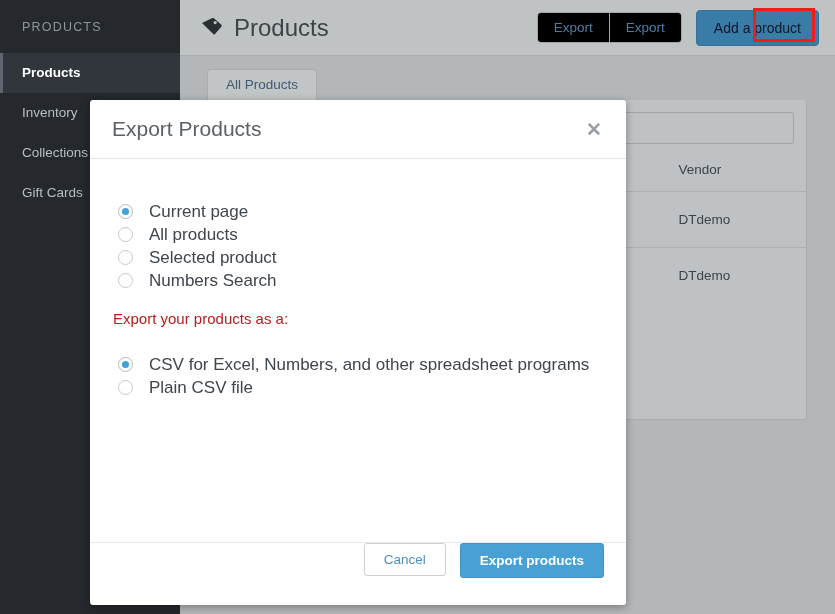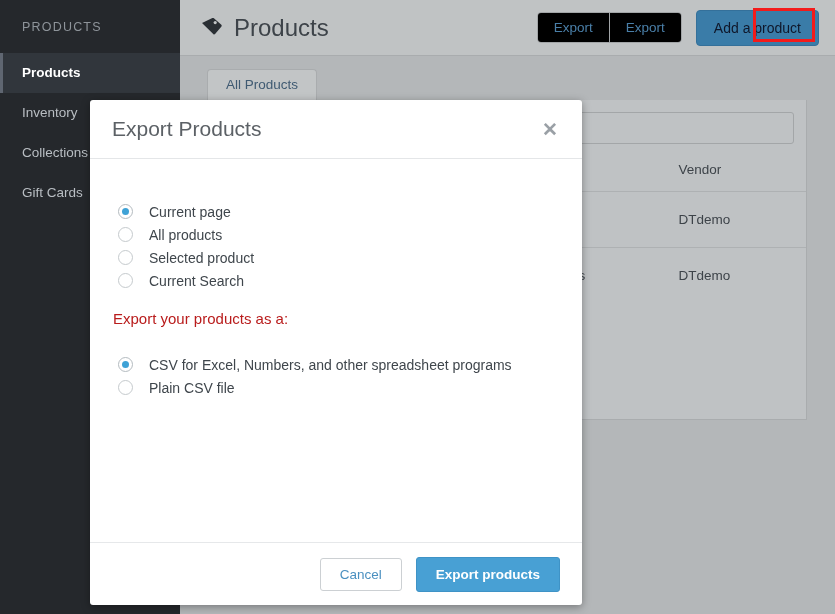--- a/index.html
+++ b/index.html
@@ -188,21 +188,21 @@
   #modal-overlay {
     position: absolute;
     inset: 0;
     background: transparent;
     z-index: 20;
   }
   #modal {
     position: absolute;
     left: 90px;
     top: 100px;
-    width: 492px;
+    width: 536px;
     height: 505px;
     background: #ffffff;
     border-radius: 3px;
     box-shadow: 0 2px 8px rgba(0,0,0,0.35);
     display: flex;
     flex-direction: column;
     overflow: hidden;
   }
   #modal-header {
     height: 58px;
@@ -286,36 +286,36 @@
     content: "";
     position: absolute;
     left: 3px;
     top: 3px;
     width: 7px;
     height: 7px;
     border-radius: 50%;
     background: #3fa2d6;
   }
   .radio-label {
-    font-size: 14px;
+    font-size: 17px;
     color: #3f464c;
   }
   #format-section { margin-top: 18px; }
   #format-section-label {
     font-size: 15px;
     color: #b91c1c;
     margin-bottom: 26px;
     padding-left: 1px;
   }
 
   #modal-footer {
     flex: 0 0 62px;
     border-top: 1px solid #e6e8ea;
     display: flex;
-    align-items: center;
+    align-items: flex-start;
     justify-content: flex-end;
     padding: 0 22px;
     gap: 14px;
   }
   #cancel-button {
     background: #ffffff;
     border: 1px solid #ccd0d3;
     border-radius: 3px;
     color: #4a90c0;
     font-size: 13.5px;
@@ -431,21 +431,21 @@
         <div class="radio-row">
           <span class="radio"></span>
           <span class="radio-label">All products</span>
         </div>
         <div class="radio-row">
           <span class="radio"></span>
           <span class="radio-label">Selected product</span>
         </div>
         <div class="radio-row">
           <span class="radio"></span>
-          <span class="radio-label">Current Search</span>
+          <span class="radio-label">Numbers Search</span>
         </div>
       </div>
 
       <div id="format-section">
         <div id="format-section-label">Export your products as a:</div>
         <div class="radio-group" style="margin-top:0">
           <div class="radio-row">
             <span class="radio checked"></span>
             <span class="radio-label">CSV for Excel, Numbers, and other spreadsheet programs</span>
           </div>

